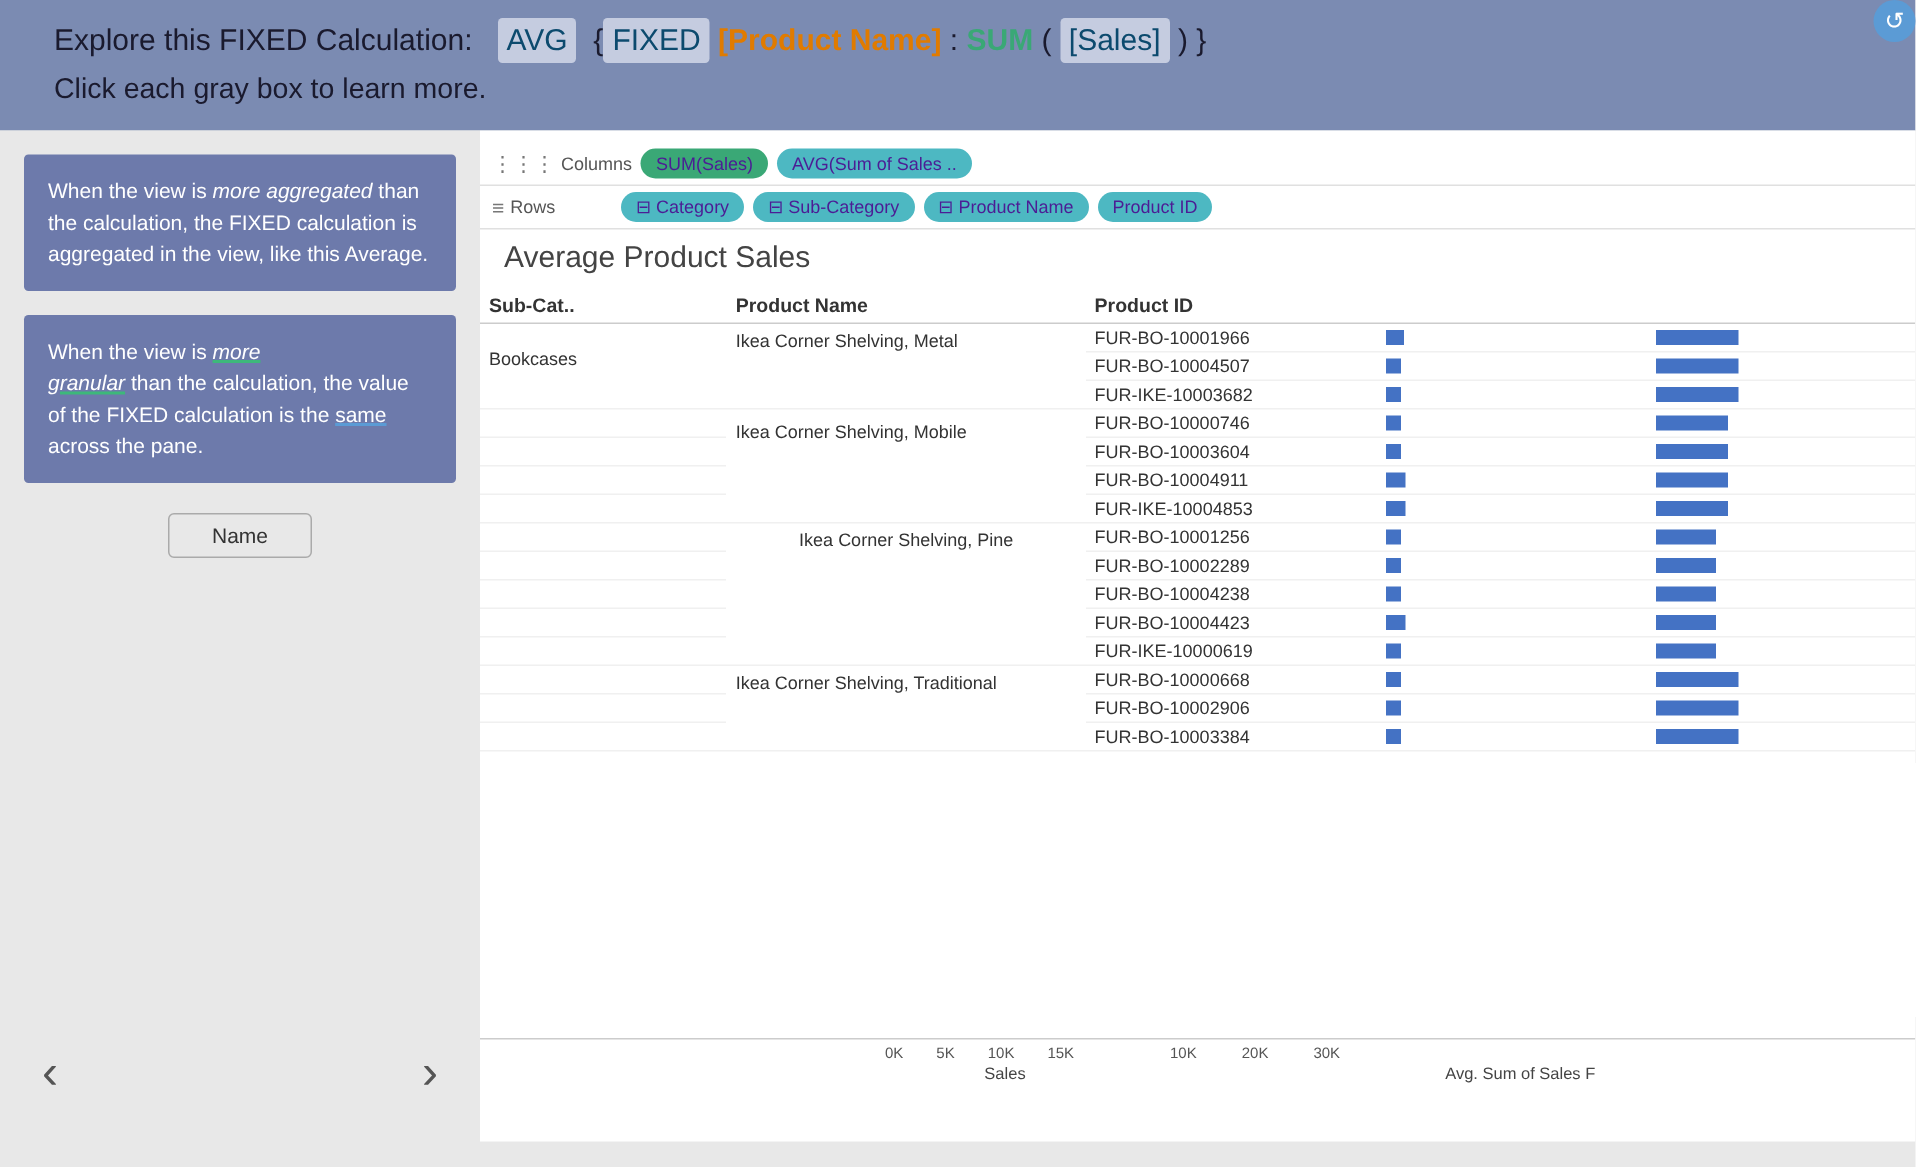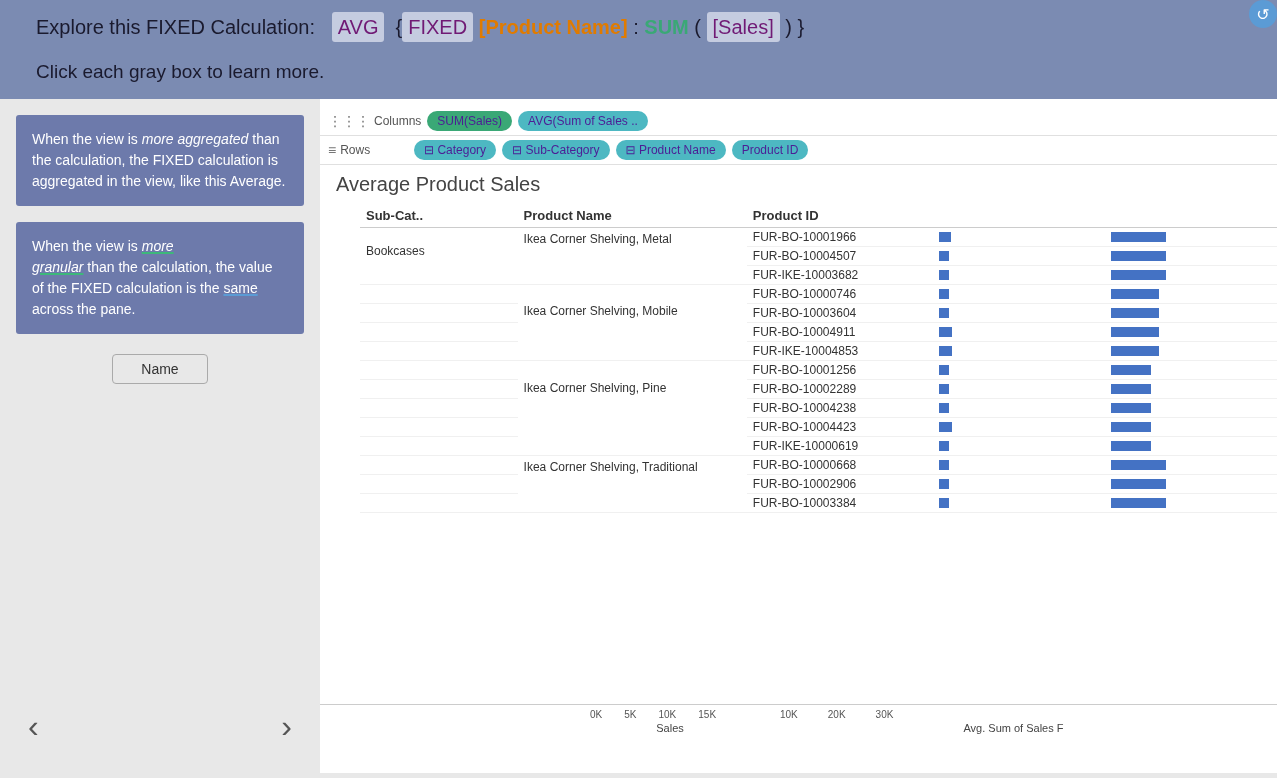--- a/index.html
+++ b/index.html
@@ -7,26 +7,26 @@
 
     
     .header {
       background: #7b8bb2;
       padding: 12px 20px 12px 36px;
       color: #1a1a2e;
       font-size: 20px;
       font-weight: 400;
       line-height: 1.5;
     }
-    .formula-gray { background: #c5cce0; color: #701a75; padding: 4px 6px; border-radius: 3px; font-weight: 500; }
+    .formula-gray { background: #c5cce0; color: #0c4a6e; padding: 4px 6px; border-radius: 3px; font-weight: 500; }
     .formula-green { color: #3aa876; font-weight: 700; }
     .formula-orange { color: #e07b00; font-weight: 700; }
     .formula-text { color: #1a1a2e; font-weight: 500; }
 
-    .header-sub { font-size: 19px; margin-top: 16px; color: #1a1a2e; }
+    .header-sub { font-size: 19px; margin-top: 4px; color: #1a1a2e; }
 
     
     .main-content {
       display: flex;
       height: calc(778px - 104px);
     }
 
     
     .left-panel {
       width: 320px;
@@ -137,21 +137,20 @@
       color: #444;
       padding: 0 16px 8px 16px;
       font-weight: 400;
     }
 
     .table-container {
       overflow-y: auto;
       overflow-x: hidden;
       height: calc(100% - 100px);
       position: relative;
-      margin-left: 40px;
     }
 
     table.data-table {
       width: 100%;
       border-collapse: collapse;
       font-size: 12px;
     }
 
     table.data-table thead th {
       text-align: left;
@@ -304,21 +303,21 @@
               <td class="bar-cell col-bar2"><div class="bar" style="width:55px;"></div></td>
             </tr>
             <tr>
               <td class="col-id">FUR-IKE-10003682</td>
               <td class="bar-cell col-bar1"><div class="bar bar-avg" style="width:10px;"></div></td>
               <td class="bar-cell col-bar2"><div class="bar" style="width:55px;"></div></td>
             </tr>
 
             <tr>
               <td class="col-subcat"></td>
-              <td class="col-product" rowspan="4" style="vertical-align:top;padding-top:19px;">Ikea Corner Shelving, Mobile</td>
+              <td class="col-product" rowspan="4" style="vertical-align:top;padding-top:8px;">Ikea Corner Shelving, Mobile</td>
               <td class="col-id">FUR-BO-10000746</td>
               <td class="bar-cell col-bar1"><div class="bar bar-avg" style="width:10px;"></div></td>
               <td class="bar-cell col-bar2"><div class="bar" style="width:48px;"></div></td>
             </tr>
             <tr>
               <td class="col-subcat"></td>
               <td class="col-id">FUR-BO-10003604</td>
               <td class="bar-cell col-bar1"><div class="bar bar-avg" style="width:10px;"></div></td>
               <td class="bar-cell col-bar2"><div class="bar" style="width:48px;"></div></td>
             </tr>
@@ -330,21 +329,21 @@
             </tr>
             <tr>
               <td class="col-subcat"></td>
               <td class="col-id">FUR-IKE-10004853</td>
               <td class="bar-cell col-bar1"><div class="bar bar-avg" style="width:13px;"></div></td>
               <td class="bar-cell col-bar2"><div class="bar" style="width:48px;"></div></td>
             </tr>
 
             <tr>
               <td class="col-subcat"></td>
-              <td class="col-product" rowspan="5" style="vertical-align:top;padding-top:20px;">Ikea Corner Shelving, Pine</td>
+              <td class="col-product" rowspan="5" style="vertical-align:top;padding-top:4px;text-align:center;">Ikea Corner Shelving, Pine</td>
               <td class="col-id">FUR-BO-10001256</td>
               <td class="bar-cell col-bar1"><div class="bar bar-avg" style="width:10px;"></div></td>
               <td class="bar-cell col-bar2"><div class="bar" style="width:40px;"></div></td>
             </tr>
             <tr>
               <td class="col-subcat"></td>
               <td class="col-id">FUR-BO-10002289</td>
               <td class="bar-cell col-bar1"><div class="bar bar-avg" style="width:10px;"></div></td>
               <td class="bar-cell col-bar2"><div class="bar" style="width:40px;"></div></td>
             </tr>

